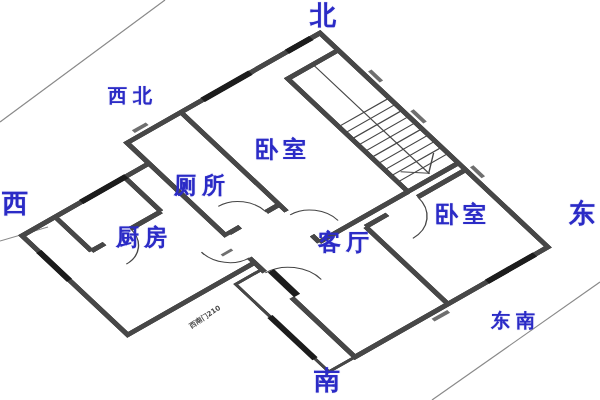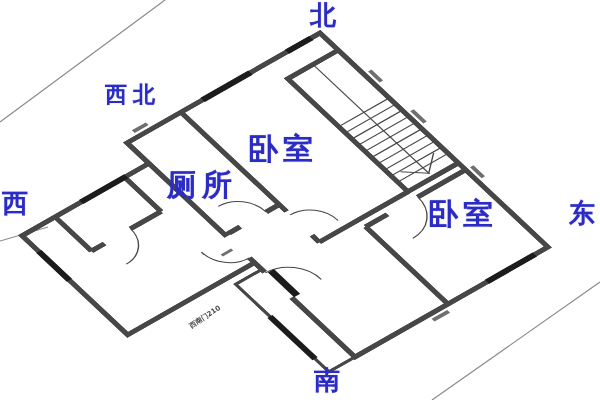--- a/index.html
+++ b/index.html
@@ -2,22 +2,22 @@
 <html><head>
 <meta charset="utf-8">
 <style>
   html,body{margin:0;padding:0;background:#ffffff;}
   .canvas{position:relative;width:600px;height:400px;background:#ffffff;overflow:hidden;
           font-family:"DejaVu Sans",sans-serif;}
   .canvas svg{position:absolute;left:0;top:0;}
   .lbl{position:absolute;transform:translate(-50%,-50%);color:#2b2bc6;font-weight:bold;
        white-space:nowrap;text-shadow:0 0 1px rgba(43,43,198,.55);line-height:1;}
   .compass1{font-size:26px;letter-spacing:0;}
-  .compass2{font-size:22px;letter-spacing:6px;margin-left:3px;}
-  .room{font-size:30px;letter-spacing:5px;margin-left:2px;}
+  .compass2{font-size:19px;letter-spacing:6px;margin-left:3px;}
+  .room{font-size:23px;letter-spacing:5px;margin-left:2px;}
   .dim{position:absolute;transform:translate(-50%,-50%) rotate(-33deg);color:#4a4a4a;
        font-size:7px;font-weight:bold;letter-spacing:0;white-space:nowrap;}
   
   .wd path{fill:none;stroke:#474747;stroke-width:5;}
   .ww path,.ww use{fill:none;stroke:#ffffff;stroke-width:2.6;}
   .bd path{fill:none;stroke:#474747;stroke-width:3;}
   .bw use{fill:none;stroke:#ffffff;stroke-width:1.4;}
   .thin{fill:none;stroke:#474747;stroke-width:1.2;}
   .site{stroke:#8a8a8a;stroke-width:1.2;}
   .bar{fill:#1c1c1c;}
@@ -107,20 +107,23 @@
         <rect class="smudge" x="-9" y="193" width="4" height="16"></rect>
         <rect class="smudge" x="150" y="228" width="3" height="12"></rect>
       </g>
     </g>
   </svg>
 
   <div class="lbl compass1" style="left:323px;top:15px">北</div>
   <div class="lbl compass2" style="left:130px;top:95px">西北</div>
   <div class="lbl compass1" style="left:15px;top:203px">西</div>
   <div class="lbl compass1" style="left:582px;top:213px">东</div>
+  <div class="lbl compass2" style="left:513px;top:320px">东南</div>
   <div class="lbl compass1" style="left:327px;top:380px">南</div>
 
   <div class="lbl room" style="left:281px;top:149px">卧室</div>
   <div class="lbl room" style="left:200px;top:185px">厕所</div>
+  <div class="lbl room" style="left:142px;top:237px">厨房</div>
+  <div class="lbl room" style="left:344px;top:242px">客厅</div>
   <div class="lbl room" style="left:461px;top:214px">卧室</div>
 
   <div class="dim" style="left:205px;top:317px">西南门210</div>
 </div>
 
 </body></html>

